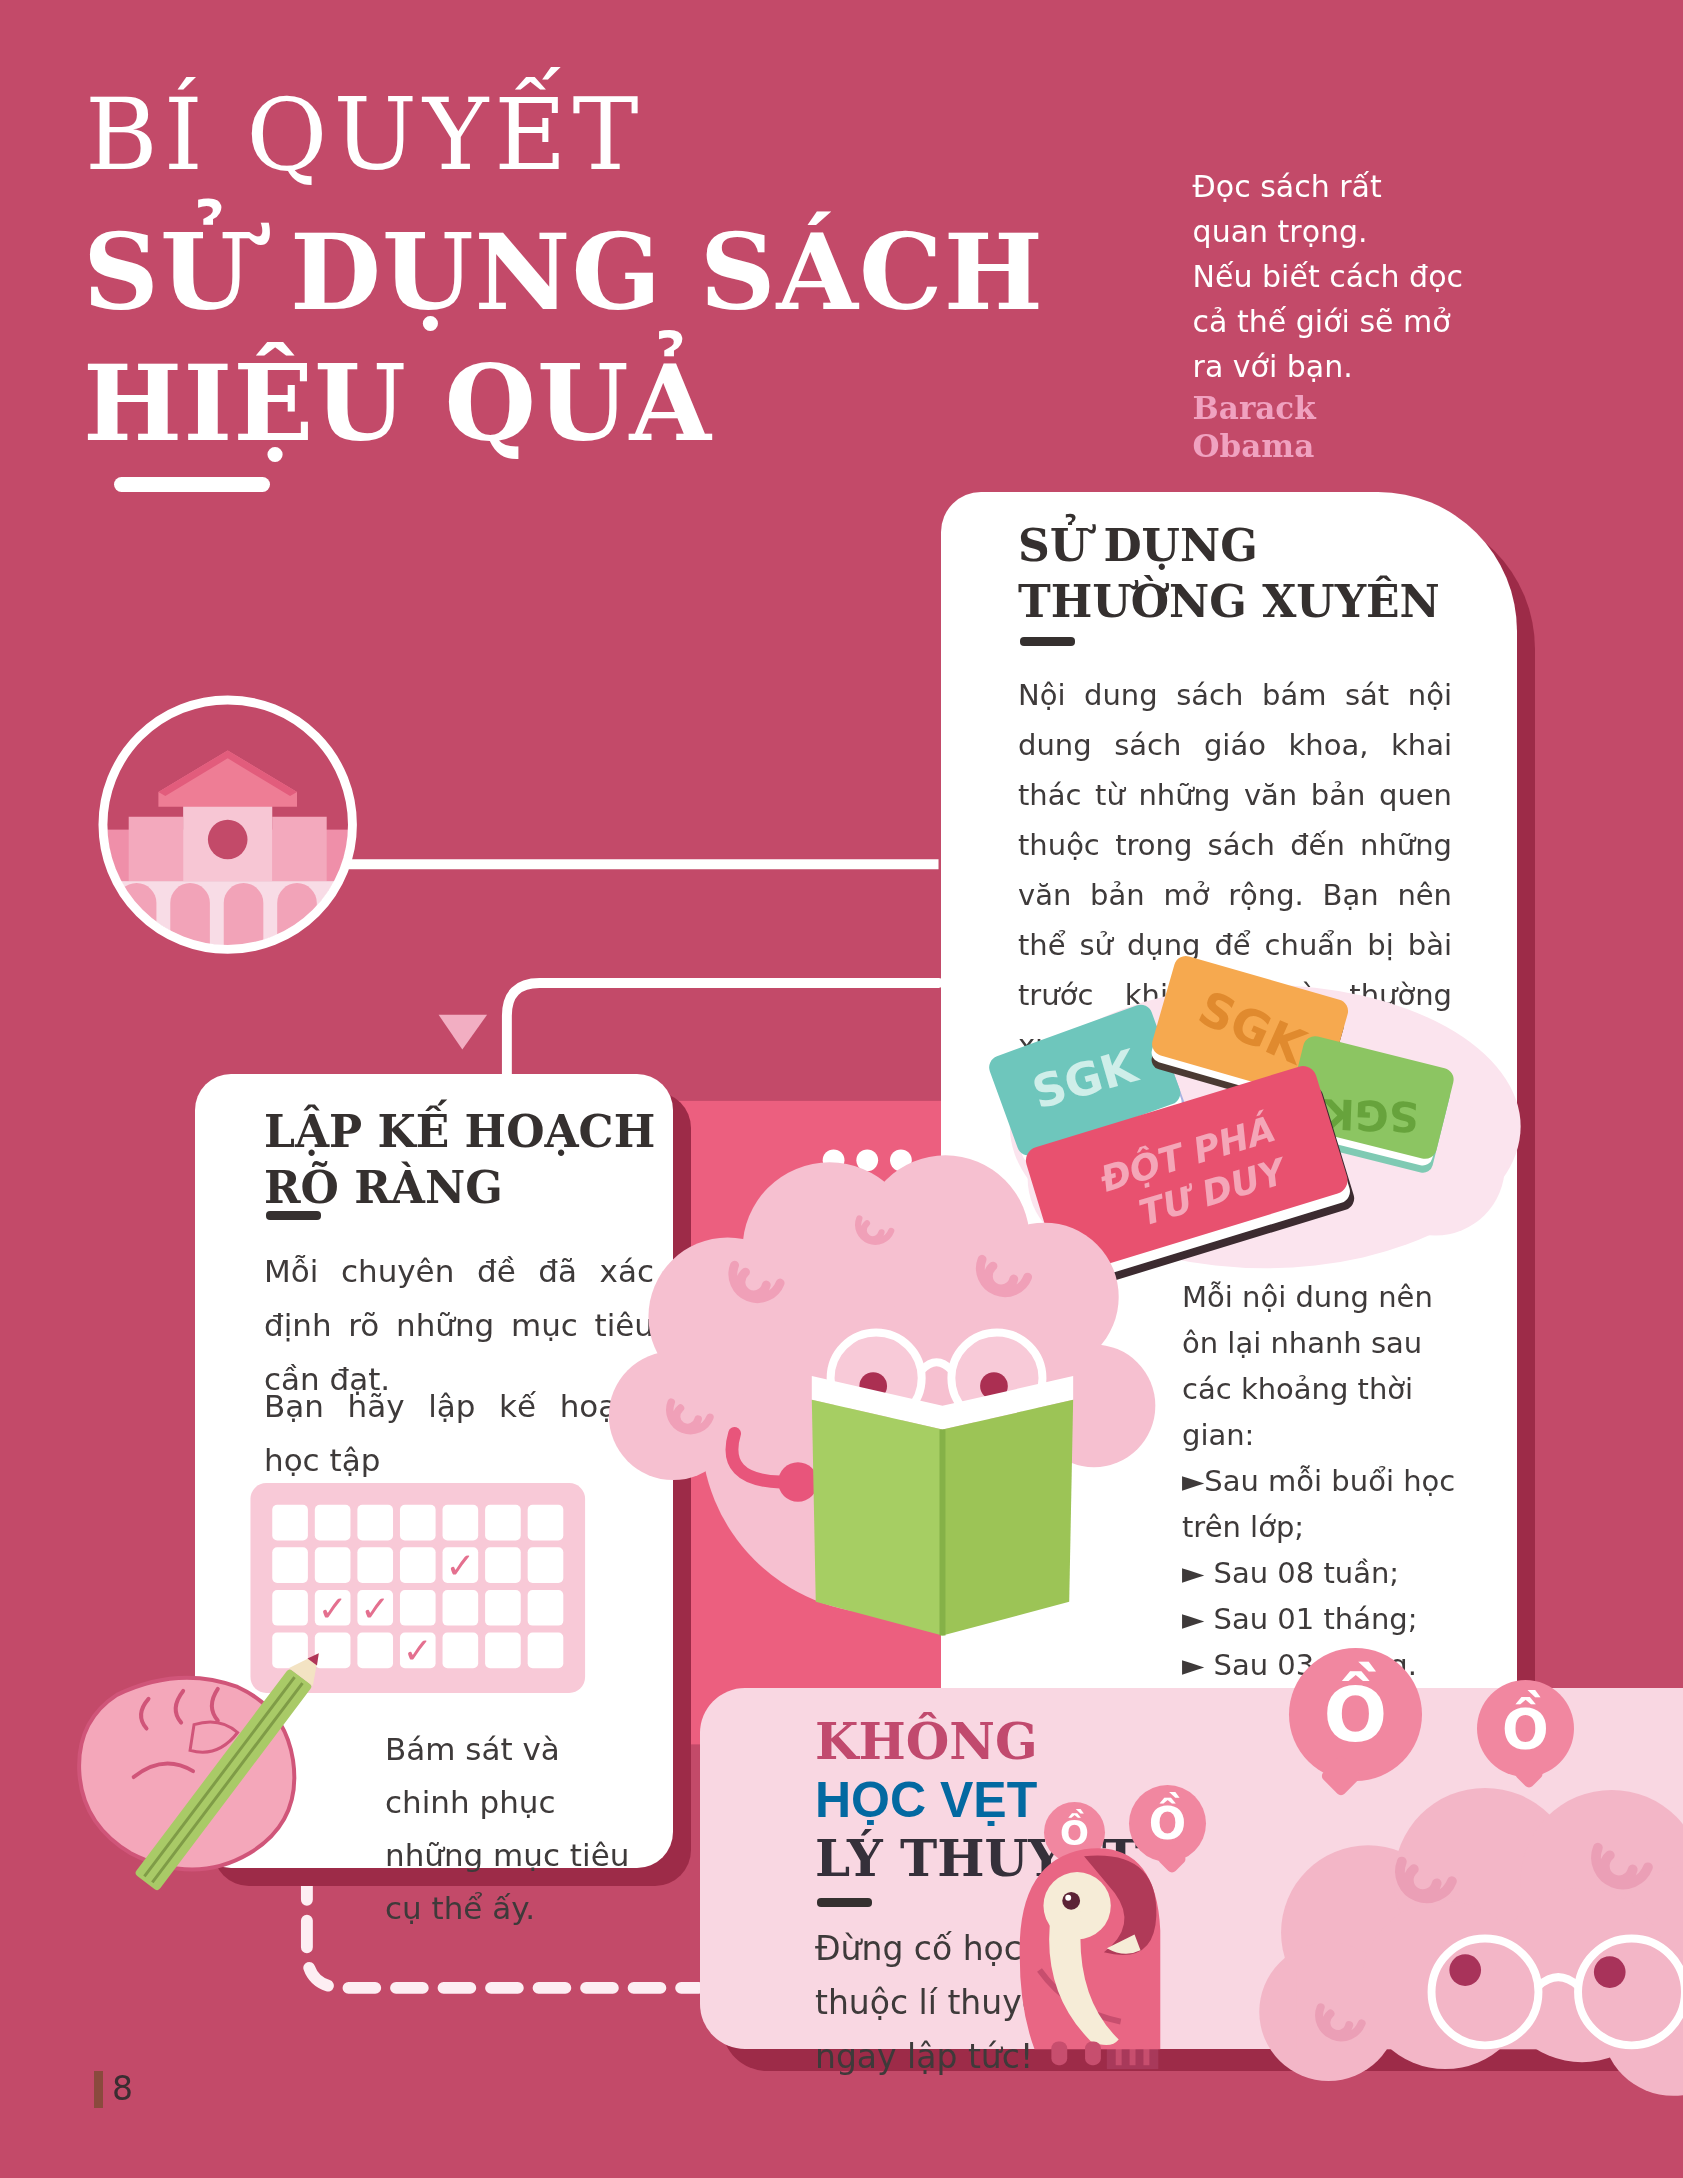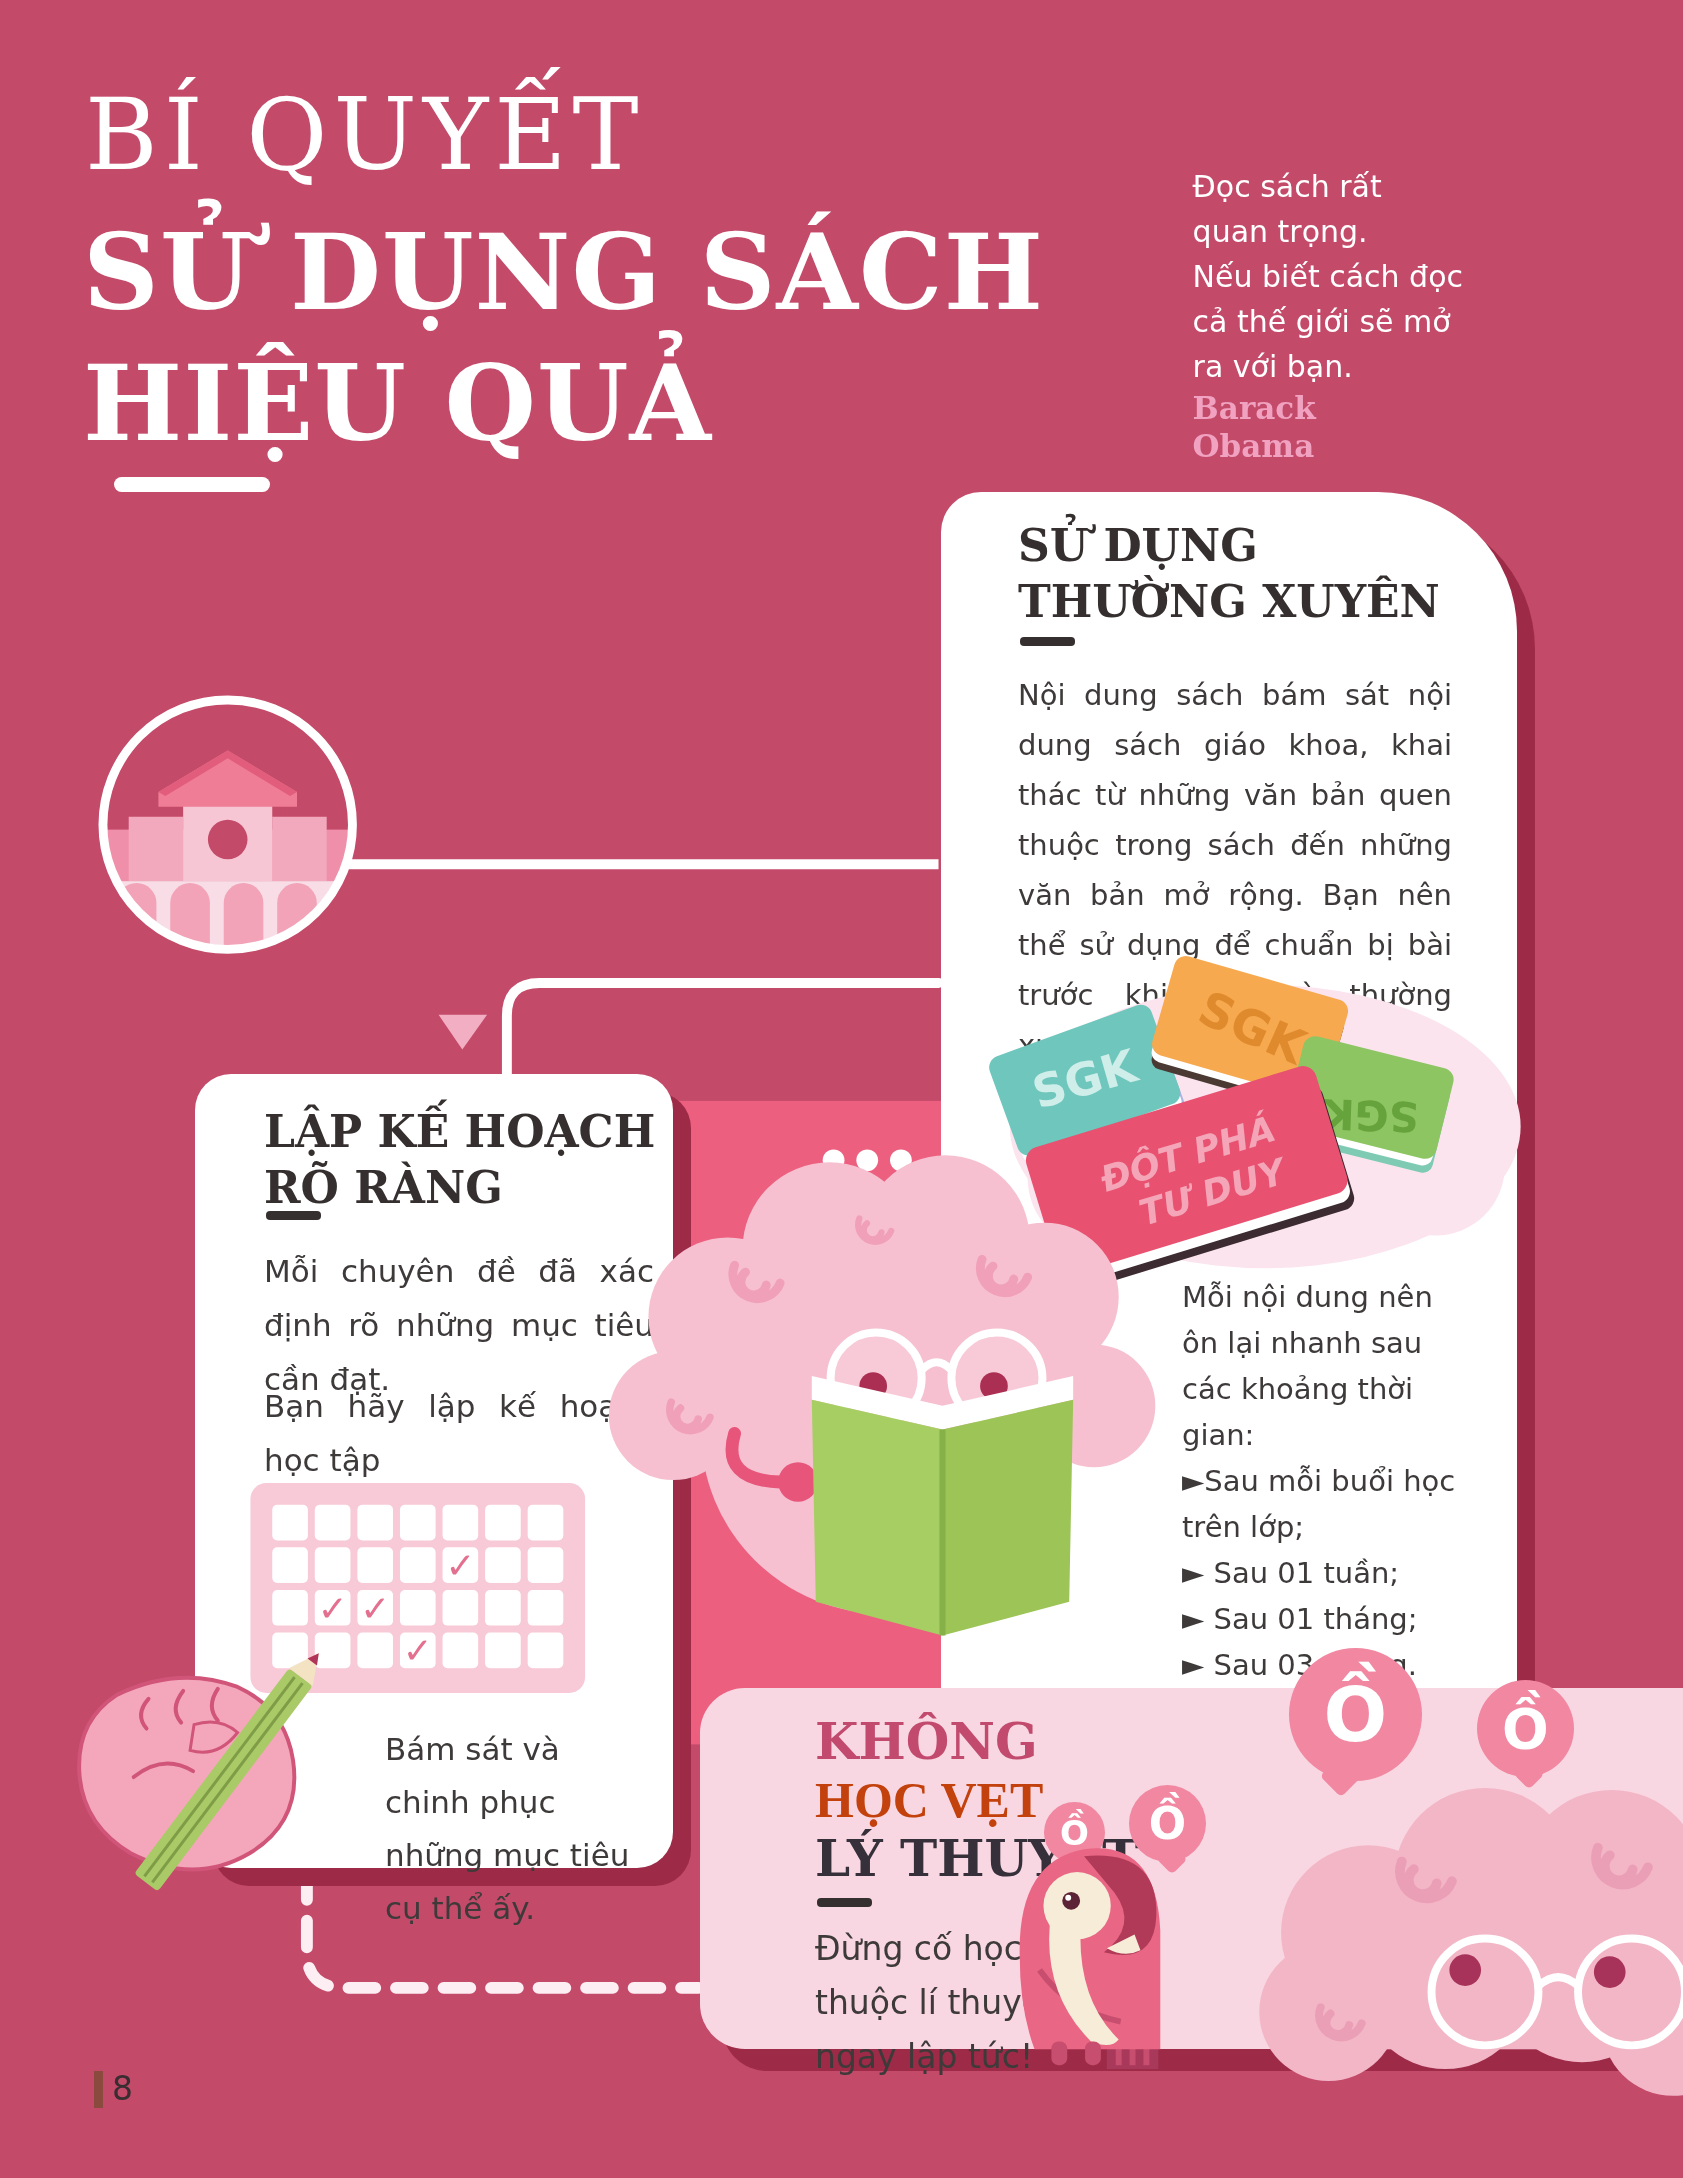--- a/index.html
+++ b/index.html
@@ -36,22 +36,22 @@
   #plan-card .card-h{left:69px;top:30px;}
   #plan-card .underline{left:71px;top:137px;}
   .plan-p1{left:69px;top:170px;width:390px;font-size:31px;line-height:54px;}
   .plan-p2{left:69px;top:305px;width:390px;font-size:31px;line-height:54px;}
   .plan-cap{left:190px;top:649px;width:249px;font-size:31px;line-height:53px;text-align:left;}
   
   #parrot-panel{left:700px;top:1688px;width:1049px;height:361px;background:#f9d7e2;
                 border-radius:45px;box-shadow:22px 22px 0 0 #9d2b48;position:absolute;}
   .no-label{position:absolute;left:115px;top:24px;font-family:"DejaVu Serif",serif;
             font-weight:bold;font-size:50px;color:#c14a6e;}
-  .panel-h1{position:absolute;left:115px;top:83px;font-family:Liberation Serif, serif;
-            font-weight:bold;font-size:50px;color:#c2410c;}
+  .panel-h1{position:absolute;left:115px;top:83px;font-family:Liberation Sans, sans-serif;
+            font-weight:bold;font-size:50px;color:#0369a1;}
   .panel-h2{position:absolute;left:115px;top:141px;font-family:"DejaVu Serif",serif;
             font-weight:bold;font-size:50px;color:#35303a;}
   .panel-underline{left:117px;top:210px;}
   .panel-body{left:115px;top:234px;width:285px;font-size:33px;line-height:54px;text-align:left;}
   
   .bubble{position:absolute;border-radius:50%;background:#f187a0;color:#fff;
           display:flex;align-items:center;justify-content:center;font-weight:bold;}
   .bubble::after{content:"";position:absolute;bottom:-8px;left:42%;width:22px;height:22px;
           background:#f187a0;border-radius:5px;transform:rotate(45deg);}
   #bubble-1{left:1044px;top:1802px;width:61px;height:61px;font-size:34px;}
@@ -131,21 +131,21 @@
   <div id="usage-card" class="card">
     <div class="card-h">
       <div>SỬ DỤNG</div>
       <div>THƯỜNG XUYÊN</div>
     </div>
     <div class="underline"></div>
     <div class="bodytext">Nội dung sách bám sát nội dung sách giáo khoa, khai thác từ những văn bản quen thuộc trong sách đến những văn bản mở rộng. Bạn nên thể sử dụng để chuẩn bị bài trước khi học và thường xuyên ôn luyện lại.</div>
     <div class="review">
       <div>Mỗi nội dung nên ôn lại nhanh sau các khoảng thời gian:</div>
       <div>►Sau mỗi buổi học trên lớp;</div>
-      <div>► Sau 01 tuần;</div>
+      <div>► Sau 08 tuần;</div>
       <div>► Sau 01 tháng;</div>
       <div>► Sau 03 tháng.</div>
     </div>
   </div>
 
   <div id="plan-card" class="card">
     <div class="card-h">
       <div>LẬP KẾ HOẠCH</div>
       <div>RÕ RÀNG</div>
     </div>

